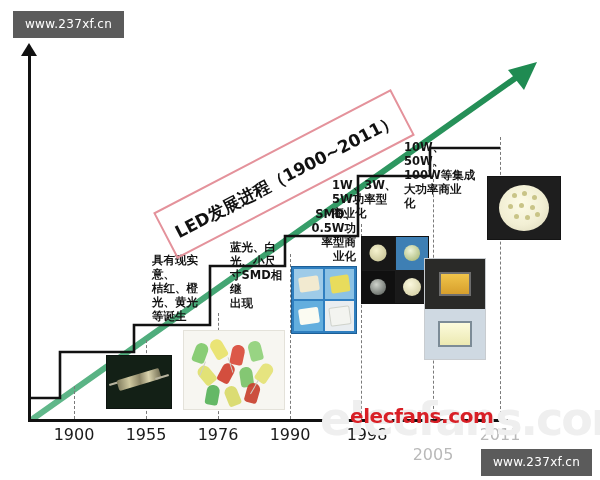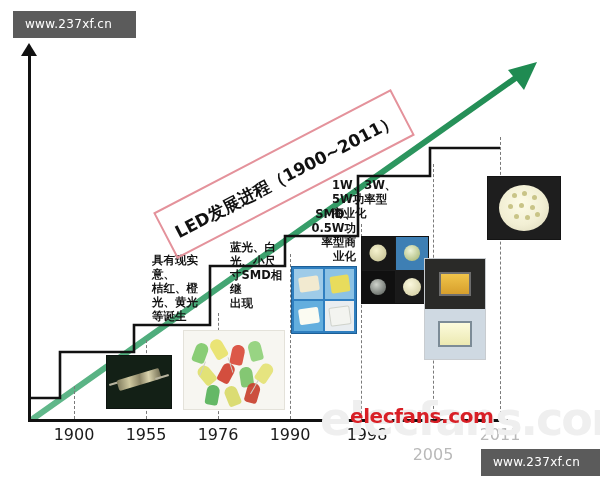--- a/index.html
+++ b/index.html
@@ -12,21 +12,21 @@
   }
   #stage{position:absolute;left:0;top:0;width:600px;height:480px;}
 
   
   .wm-badge{
     position:absolute;
     background:#5b5b5b;
     color:#ffffff;
     font-size:12px;
     letter-spacing:.3px;
-    padding:6px 24px 7px 12px;
+    padding:6px 12px 7px 12px;
     white-space:nowrap;
     font-family:"DejaVu Sans",sans-serif;
   }
   #wm-top{left:13px;top:11px;}
   #wm-bottom{left:481px;top:449px;}
 
   
   .axis{position:absolute;background:#111;}
   #y-axis{left:28px;top:52px;width:3px;height:370px;}
   #x-axis{left:28px;top:419px;width:480px;height:3px;}
@@ -304,20 +304,24 @@
 
   <div class="caption" id="cap-1998" style="left:300px;top:207px;width:56px;text-align:right;">SMD、
 0.5W功
 率型商
 业化</div>
 
   <div class="caption" id="cap-2005" style="left:332px;top:178px;width:68px;">1W、3W、
 5W功率型
 商业化</div>
 
+  <div class="caption" id="cap-2011a" style="left:404px;top:140px;width:76px;">10W、50W、
+100W等集成
+大功率商业
+化</div>
 
 
   <div class="tick" style="left:74px;">1900</div>
   <div class="tick" style="left:146px;">1955</div>
   <div class="tick" style="left:218px;">1976</div>
   <div class="tick" style="left:290px;">1990</div>
   <div class="tick" style="left:367px;">1998</div>
   <div class="tick faded" style="left:433px;margin-top:20px;">2005</div>
   <div class="tick faded" style="left:500px;">2011</div>
 

